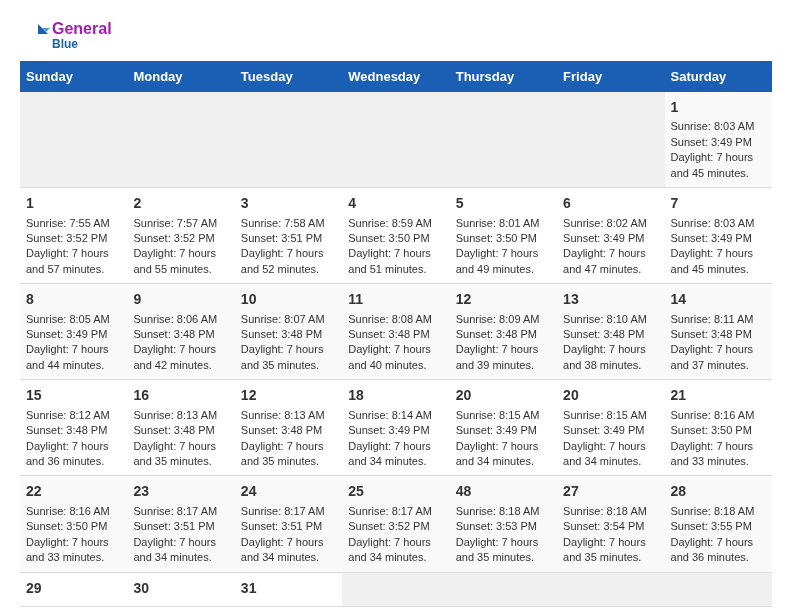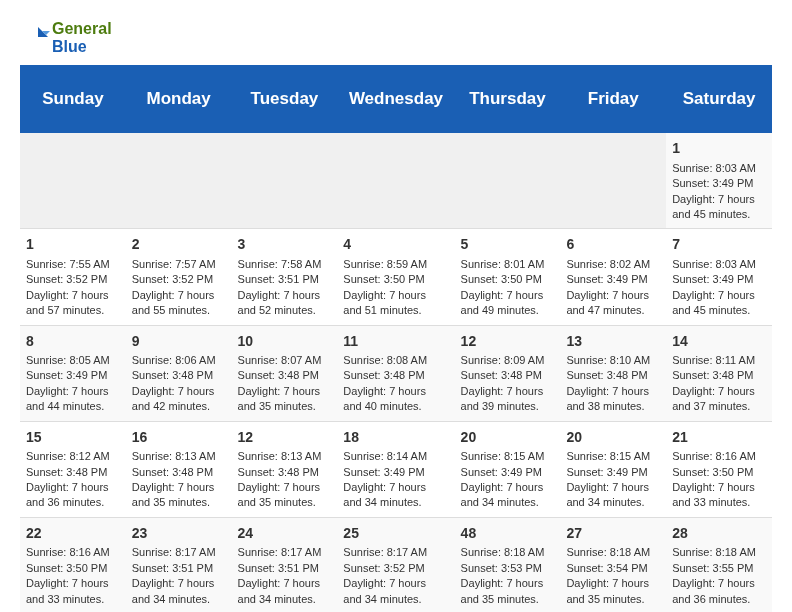--- a/index.html
+++ b/index.html
@@ -37,23 +37,23 @@
     table {
       width: 100%;
       border-collapse: collapse;
       font-size: 11px;
     }
     thead tr {
       background: #1a5fb4;
       color: white;
     }
     thead th {
-      padding: 24px 6px;
-      text-align: center;
-      font-size: 17px;
+      padding: 8px 6px;
+      text-align: left;
+      font-size: 13px;
       font-weight: bold;
     }
     tbody tr {
       border-bottom: 1px solid #ddd;
     }
     tbody tr:nth-child(odd) {
       background: #f9f9f9;
     }
     tbody tr:nth-child(even) {
       background: #fff;
@@ -83,22 +83,22 @@
 
 <div class="header">
   <div class="logo">
     <div style="display:flex;flex-direction:column;align-items:flex-start;">
       <div style="display:flex;align-items:center;gap:2px;">
         <svg width="30" height="30" viewBox="0 0 30 30">
           <polygon points="18,4 28,14 18,14" fill="#1a5fb4"></polygon>
           <polygon points="22,8 30,8 26,12" fill="#5599dd"></polygon>
         </svg>
         <div>
-          <div style="font-size:16px;font-weight:bold;color:#4d7c0f;line-height:1.1;">General</div>
-          <div style="font-size:16px;font-weight:bold;color:#1a5fb4;line-height:1.1;">Blue</div>
+          <div style="font-size:16px;font-weight:bold;color:#a21caf;line-height:1.1;">General</div>
+          <div style="font-size:12px;font-weight:bold;color:#1a5fb4;line-height:1.1;">Blue</div>
         </div>
       </div>
     </div>
   </div>
   <div class="title-section">
   </div>
 </div>
 
 <table>
   <thead>

